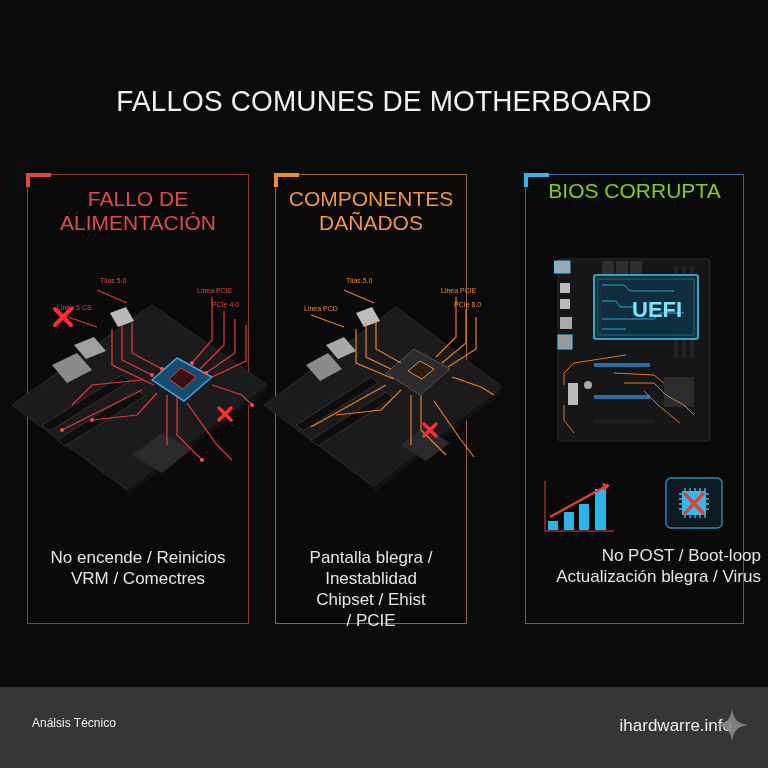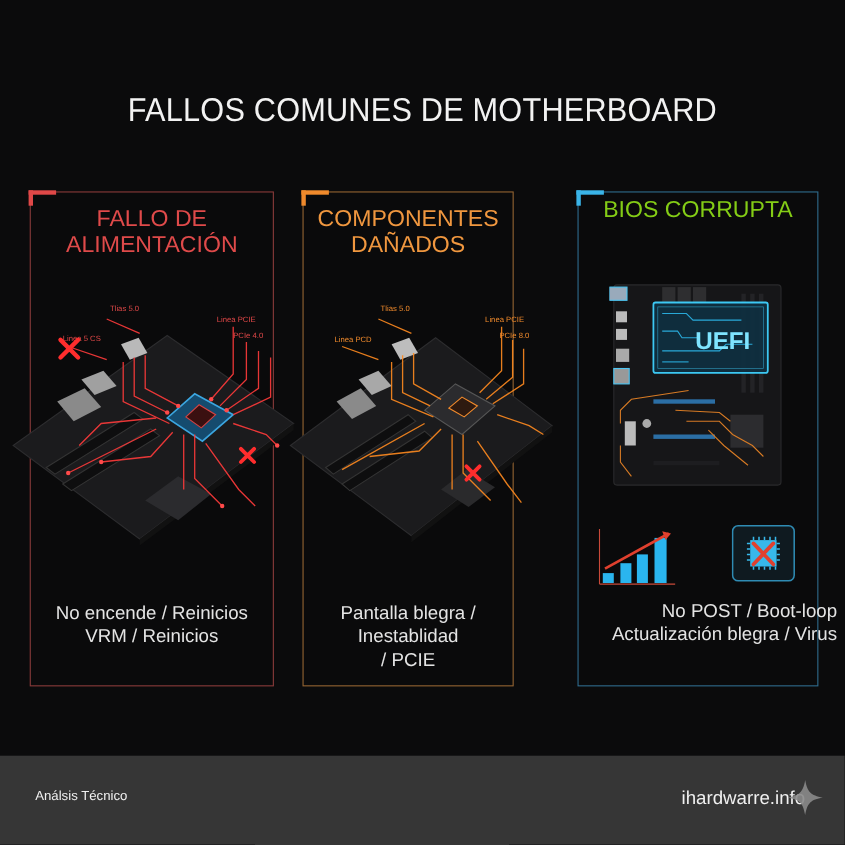--- a/index.html
+++ b/index.html
@@ -118,21 +118,21 @@
 
   <svg class="art" style="left:24px;top:131px" width="22" height="22" viewBox="0 0 22 22">
     <path d="M3 3 L19 19 M19 3 L3 19" stroke="#ff2d2d" stroke-width="4" stroke-linecap="round"></path>
   </svg>
   <svg class="art" style="left:188px;top:230px" width="18" height="18" viewBox="0 0 18 18">
     <path d="M3 3 L15 15 M15 3 L3 15" stroke="#ff2d2d" stroke-width="3.5" stroke-linecap="round"></path>
   </svg>
 
   <div class="desc">
     <div>No encende / Reinicios</div>
-    <div>VRM / Reinicios</div>
+    <div>VRM / Comectres</div>
   </div>
 </div>
 
 <div class="panel p-orange">
   <div class="corner"></div>
   <div class="panel-title">
     <div>COMPONENTES</div>
     <div>DAÑADOS</div>
   </div>
 
@@ -170,20 +170,21 @@
       <text x="48" y="66">Linea PCD</text>
     </g>
   </svg>
 
   <svg class="art" style="left:145px;top:246px" width="18" height="18" viewBox="0 0 18 18">
     <path d="M3 3 L15 15 M15 3 L3 15" stroke="#ff2d2d" stroke-width="3.5" stroke-linecap="round"></path>
   </svg>
 
   <div class="desc">
     <div>Pantalla blegra / Inestablidad</div>
+    <div>Chipset / Ehist</div>
     <div>/ PCIE</div>
   </div>
 </div>
 
 <div class="panel p-blue">
   <div class="corner"></div>
   <div class="panel-title">BIOS CORRUPTA</div>
 
   <svg class="art" style="left:28px;top:80px" width="160" height="190" viewBox="0 0 160 190">
     <rect x="4" y="4" width="152" height="182" rx="3" fill="#161618" stroke="#2a2a2c"></rect>

